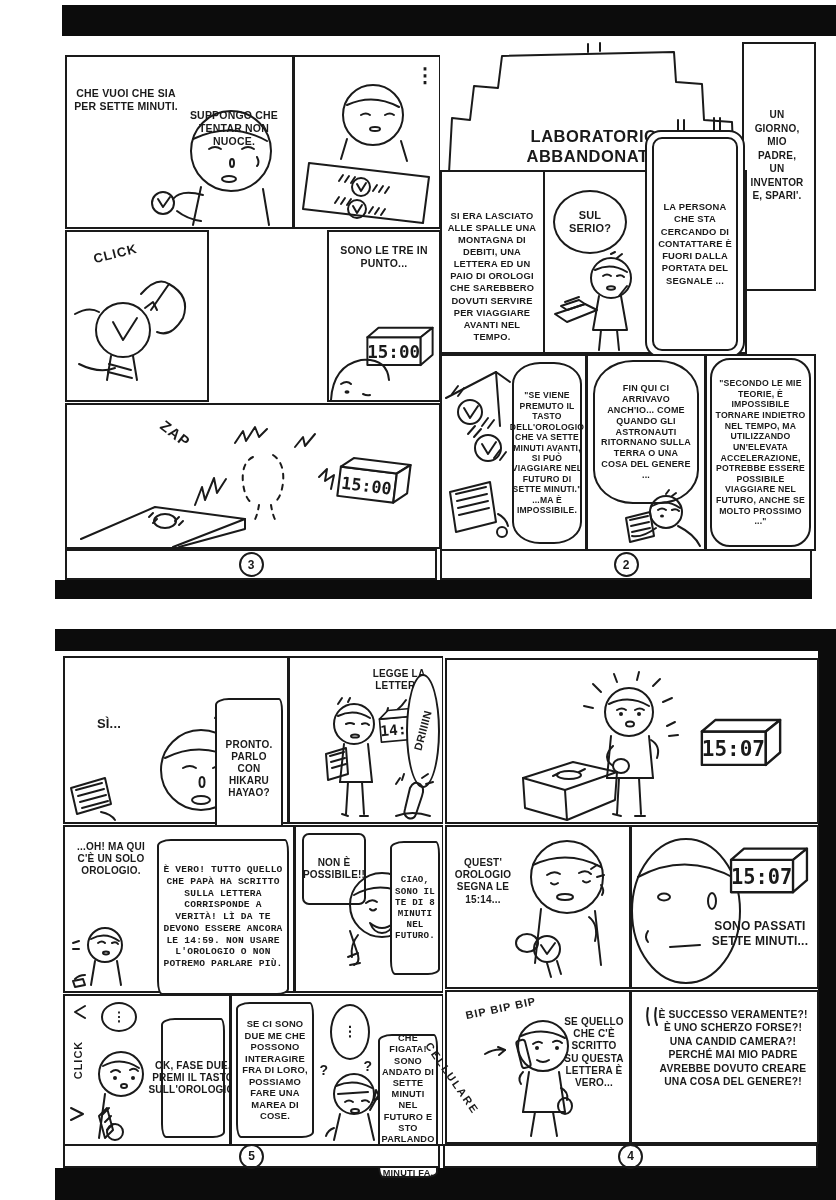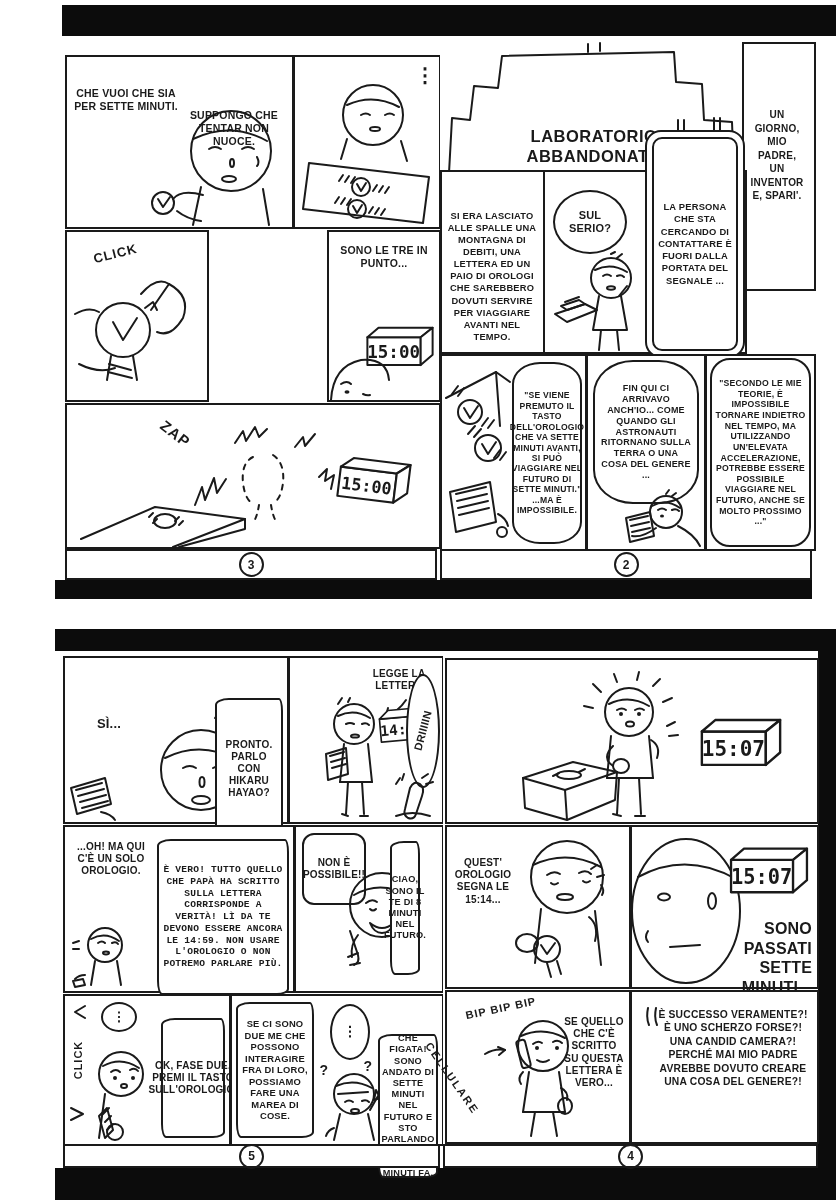--- a/index.html
+++ b/index.html
@@ -9,21 +9,21 @@
   .page{position:absolute;background:#fff;}
   .panel{position:absolute;border:2px solid #1a1a1a;background:#fff;}
   .txt{position:absolute;font-weight:700;text-align:center;line-height:1.22;
        letter-spacing:.2px;overflow-wrap:break-word;}
   .bub{position:absolute;border:2px solid #1a1a1a;background:#fff;font-weight:700;
        display:flex;align-items:center;justify-content:center;text-align:center;
        padding:5px;line-height:1.22;letter-spacing:.2px;overflow-wrap:break-word;box-sizing:border-box;}
   .oval{border-radius:50%;}
   .rough{border-radius:14px 4px 12px 5px / 7px 13px 6px 14px;}
   .tallb{border-radius:28px / 22px;}
-  .boxb{border-radius:12px;}
+  .boxb{border-radius:7px;}
   .sfx{position:absolute;font-weight:700;white-space:nowrap;letter-spacing:1px;}
   .vdots{position:absolute;font-weight:700;}
   .strip{position:absolute;border:2px solid #1a1a1a;background:#fff;
          display:flex;align-items:center;justify-content:center;box-sizing:border-box;}
   .pn{width:21px;height:21px;border:2px solid #1a1a1a;border-radius:50%;
       font-weight:700;font-size:12px;display:flex;align-items:center;justify-content:center;}
   svg{position:absolute;overflow:visible;}
   svg path,svg circle,svg ellipse,svg polyline,svg line,svg polygon,svg rect{
       fill:none;stroke:#1a1a1a;stroke-width:2;stroke-linecap:round;stroke-linejoin:round;}
   svg .fdot{fill:#1a1a1a;stroke:none;}
@@ -321,21 +321,21 @@
       <circle cx="46" cy="44" r="32"></circle>
       <path d="M18 34 Q46 18 74 36"></path>
       <path d="M30 42 q6 -5 11 -1 M56 40 q6 -4 11 1"></path>
       <path d="M34 48 q3 3 6 0 M58 48 q3 3 6 0"></path>
       <path d="M34 62 q12 10 24 0 q-4 10 -12 10 q-8 0 -12 -10 Z"></path>
       <path d="M74 56 q4 5 1 9"></path>
       <path d="M22 74 q-8 10 -6 22"></path>
       <path d="M14 70 l8 24 q2 8 -4 10"></path>
       <path d="M12 96 l10 -4 M14 104 l10 -2"></path>
     </svg>
-    <div class="bub rough" style="left:94px;top:14px;width:30px;height:134px;padding:3px;">
+    <div class="bub rough" style="left:94px;top:14px;width:50px;height:134px;padding:3px;font-family:Liberation Mono, monospace;">
       <span style="font-size:9.2px;">CIAO, SONO IL TE DI 8 MINUTI NEL FUTURO.</span>
     </div>
   </div>
 
   <div class="panel" style="left:0;top:342px;width:164px;height:148px;">
     <div class="sfx" style="left:-12px;top:58px;font-size:11px;transform:rotate(-90deg);width:50px;text-align:center;">CLICK</div>
     <svg style="left:2px;top:8px;width:22px;height:130px;" viewBox="0 0 22 130">
       <path d="M18 2 l-10 6 l10 6"></path>
       <path d="M4 104 l12 6 l-12 6"></path>
     </svg>
@@ -449,21 +449,21 @@
       <ellipse cx="78" cy="66" rx="4" ry="8"></ellipse>
       <path d="M14 96 q-4 6 0 11"></path>
       <path d="M36 112 L66 110"></path>
     </svg>
     <svg class="clock" style="left:96px;top:18px;width:82px;height:50px;" viewBox="0 0 88 54">
       <polygon points="3,16 70,16 70,51 3,51"></polygon>
       <polygon points="3,16 17,4 85,4 70,16"></polygon>
       <polygon points="70,16 85,4 85,38 70,51"></polygon>
       <text x="36" y="42" text-anchor="middle" font-size="22">15:07</text>
     </svg>
-    <div class="txt" style="left:76px;top:92px;width:104px;font-size:16px;text-align:right;">SONO PASSATI SETTE MINUTI...</div>
+    <div class="txt" style="left:76px;top:92px;width:104px;font-size:12px;">SONO PASSATI SETTE MINUTI...</div>
   </div>
 
   <div class="panel" style="left:2px;top:338px;width:182px;height:150px;">
     <div class="sfx" style="left:18px;top:10px;font-size:11px;transform:rotate(-12deg);">BIP BIP BIP</div>
     <div class="sfx" style="left:-14px;top:48px;font-size:11px;letter-spacing:2px;transform:rotate(55deg);transform-origin:left top;">CELLULARE</div>
     <svg style="left:36px;top:52px;width:24px;height:14px;" viewBox="0 0 24 14">
       <path d="M2 10 Q12 4 22 6"></path>
         <path d="M22 6 l-7 -3 M22 6 l-6 5"></path>
     </svg>
     <svg style="left:52px;top:22px;width:84px;height:124px;" viewBox="0 0 84 124">

